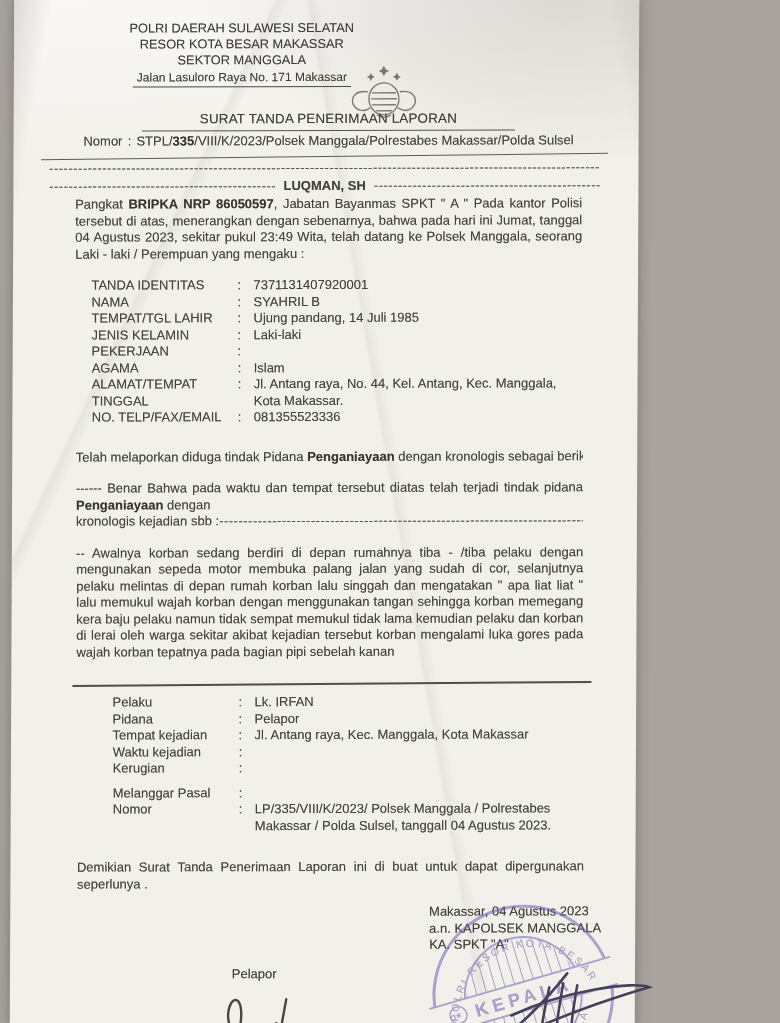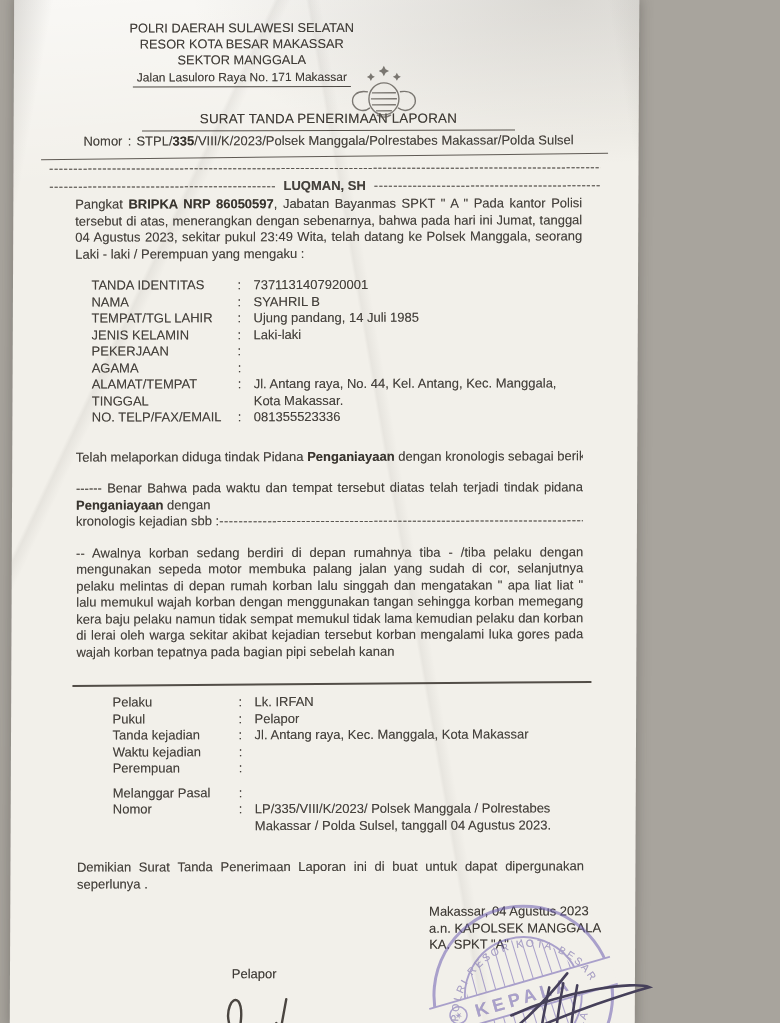--- a/index.html
+++ b/index.html
@@ -137,20 +137,21 @@
             <span class="kv-colon">:</span>
             <span class="kv-value">Laki-laki</span>
           </div>
         <div class="kv-row">
             <span class="kv-label">PEKERJAAN</span>
             <span class="kv-colon">:</span>
           </div>
         <div class="kv-row">
             <span class="kv-label">AGAMA</span>
             <span class="kv-colon">:</span>
+            <span class="kv-value">Islam</span>
           </div>
         <div class="kv-row">
             <span class="kv-label">ALAMAT/TEMPAT TINGGAL</span>
             <span class="kv-colon">:</span>
             <span class="kv-value">Jl. Antang raya, No. 44, Kel. Antang, Kec. Manggala, Kota Makassar.</span>
           </div>
         <div class="kv-row">
             <span class="kv-label">NO. TELP/FAX/EMAIL</span>
             <span class="kv-colon">:</span>
             <span class="kv-value">081355523336</span>
@@ -174,35 +175,35 @@
 
       <div class="rule-mid"></div>
 
       <div class="kv details">
         <div class="kv-row">
             <span class="kv-label">Pelaku</span>
             <span class="kv-colon">:</span>
             <span class="kv-value">Lk. IRFAN</span>
           </div>
         <div class="kv-row">
-            <span class="kv-label">Pukul</span>
+            <span class="kv-label">Pidana</span>
             <span class="kv-colon">:</span>
             <span class="kv-value">Pelapor</span>
           </div>
         <div class="kv-row">
-            <span class="kv-label">Tanda kejadian</span>
+            <span class="kv-label">Tempat kejadian</span>
             <span class="kv-colon">:</span>
             <span class="kv-value">Jl. Antang raya, Kec. Manggala, Kota Makassar</span>
           </div>
         <div class="kv-row">
             <span class="kv-label">Waktu kejadian</span>
             <span class="kv-colon">:</span>
           </div>
         <div class="kv-row">
-            <span class="kv-label">Perempuan</span>
+            <span class="kv-label">Kerugian</span>
             <span class="kv-colon">:</span>
             <span class="kv-value"></span>
           </div>
         <div class="kv-row" style="margin-top:8px">
             <span class="kv-label">Melanggar Pasal</span>
             <span class="kv-colon">:</span>
           </div>
         <div class="kv-row">
             <span class="kv-label">Nomor</span>
             <span class="kv-colon">:</span>

